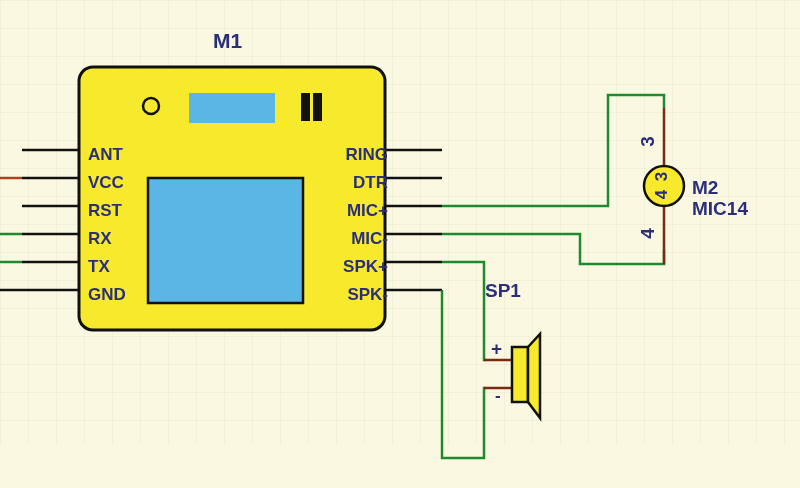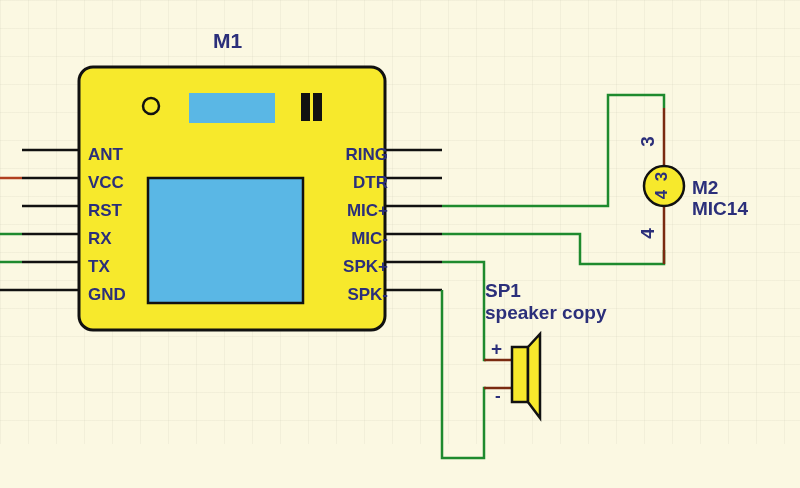--- a/index.html
+++ b/index.html
@@ -79,16 +79,15 @@
   <div class="lbl pin pr" style="top:286px;">SPK-</div>
 
   <div class="lbl" style="left:642px;top:132px;font-size:19px;transform:rotate(-90deg);">3</div>
   <div class="lbl" style="left:642px;top:224px;font-size:19px;transform:rotate(-90deg);">4</div>
   <div class="lbl" style="left:657px;top:168px;font-size:17px;transform:rotate(-90deg);">3</div>
   <div class="lbl" style="left:657px;top:186px;font-size:17px;transform:rotate(-90deg);">4</div>
   <div class="lbl" style="left:692px;top:178px;font-size:19px;">M2</div>
   <div class="lbl" style="left:692px;top:199px;font-size:19px;">MIC14</div>
 
   <div class="lbl" style="left:485px;top:281px;font-size:19px;">SP1</div>
-  <div class="lbl" style="left:485px;top:303px;font-size:19px;">speaker copy</div>
   <div class="lbl" style="left:491px;top:339px;font-size:19px;">+</div>
   <div class="lbl" style="left:495px;top:387px;font-size:17px;">-</div>
 </div>
 
 </body></html>

